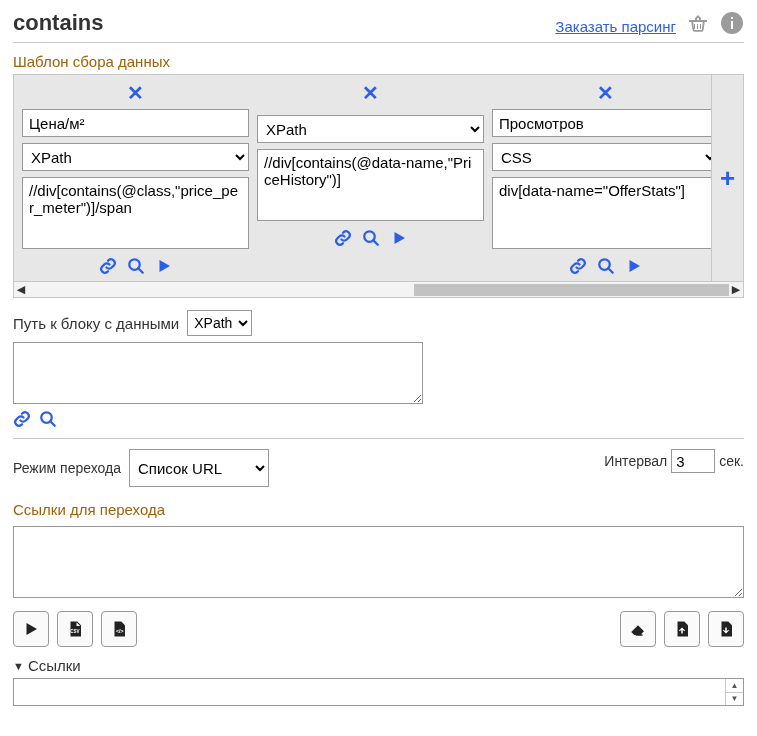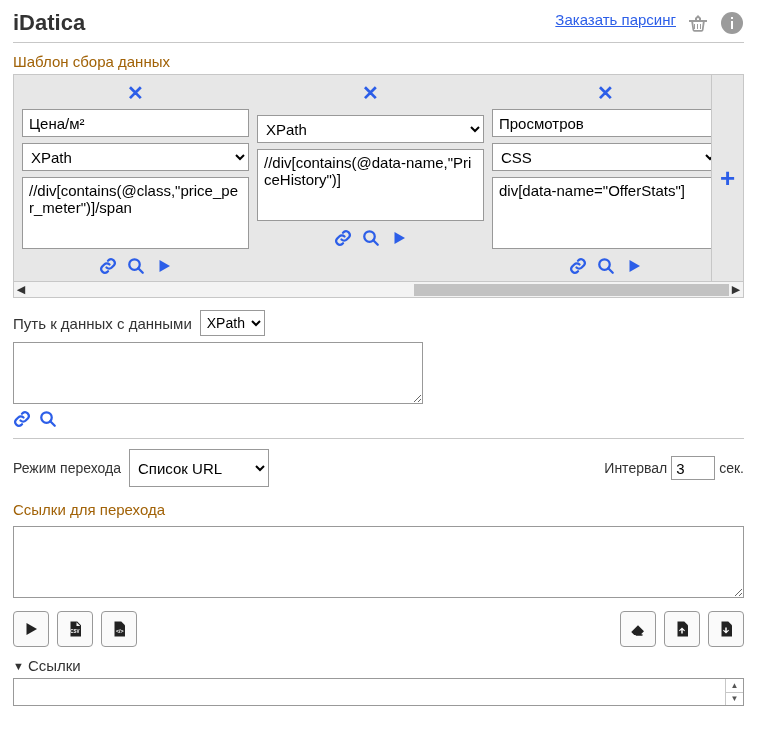--- a/index.html
+++ b/index.html
@@ -8,21 +8,21 @@
     padding: 10px 13px;
     font-family: Arial, Helvetica, sans-serif;
     font-size: 14px;
     color: #333;
     background: #fff;
     width: 757px;
   }
   
   .hdr { display: flex; align-items: center; justify-content: space-between; padding-bottom: 6px; border-bottom: 1px solid #c7c7c7; }
   .hdr-title { font-size: 22px; font-weight: bold; color: #333; }
-  .hdr-right { display: flex; align-items: flex-start; gap: 10px; }
+  .hdr-right { display: flex; align-items: flex-end; gap: 10px; }
   .hdr-link { color: #2c5ee8; text-decoration: underline; font-size: 15px; }
   .hdr-icn { color: #9b9b9b; display:inline-flex; }
   .section-label { margin-top: 10px; margin-bottom: 4px; font-size: 15px; color:#a16207; }
   
   .tpl-wrap { border:1px solid #c7c7c7; background:#e7e7e7; display:flex; }
   .tpl-cols { display:flex; gap:8px; padding:6px 8px; overflow:hidden; flex:1; }
   .tpl-col { width:227px; flex:0 0 227px; display:flex; flex-direction:column; align-items:center; }
   .tpl-close { color:#2c5ee8; font-weight:bold; font-size:20px; line-height:1; padding:2px 0 6px; cursor:pointer; }
   .tpl-name { width:100%; height:28px; border:1px solid #999; padding:3px 6px; font-size:15px; background:#fff; }
   .tpl-type { width:100%; height:28px; border:1px solid #999; padding:2px 4px; font-size:15px; background:#fff; margin-top:6px; }
@@ -37,21 +37,21 @@
   .hscroll .thumb { position:absolute; left:55%; width:45%; top:0; bottom:0; background:#c2c2c2; }
   
   .row { display:flex; align-items:center; gap:8px; margin-top:12px; }
   .row-label { font-size:15px; }
   select.small { height:26px; border:1px solid #999; font-size:14px; background:#fff; padding:1px 2px;}
   textarea.block-path { width:410px; height:62px; border:1px solid #999; resize:both; padding:4px; font-size:14px; font-family:inherit; margin-top:6px; display:block; }
   .mini-icons { display:flex; gap:8px; color:#2c5ee8; margin-top:6px; }
   .mini-icons span { cursor:pointer; display:inline-flex;}
   hr.sep { border:none; border-top:1px solid #c7c7c7; margin:10px 0; }
   
-  .mode-row { display:flex; align-items:center; justify-content:space-between; }
+  .mode-row { display:flex; align-items:flex-start; justify-content:space-between; }
   .mode-left { display:flex; align-items:center; gap:8px; }
   .mode-right { display:flex; align-items:center; gap:4px; }
   select.mode { height:38px; border:1px solid #999; font-size:15px; background:#fff; padding:2px 4px; min-width:140px;}
   input.interval { width:44px; height:24px; border:1px solid #999; padding:2px 4px; font-size:15px; }
   
   textarea.links { width:100%; height:72px; border:1px solid #999; resize:both; padding:4px; font-size:14px; font-family:inherit; margin-top:4px; }
   
   .toolbar { display:flex; justify-content:space-between; margin-top:10px; }
   .toolbar-group { display:flex; gap:8px; }
   .tbtn { width:36px; height:36px; border:1px solid #999; border-radius:4px; background:#fafafa; display:flex; align-items:center; justify-content:center; cursor:pointer; color:#222; }
@@ -65,21 +65,21 @@
   .console-spin div { flex:1; display:flex; align-items:center; justify-content:center; font-size:8px; color:#555; cursor:pointer; }
   .console-spin div:first-child { border-bottom:1px solid #c7c7c7; }
 </style>
 </head>
 <body>
 
 
 
 
 <div class="hdr">
-  <div class="hdr-title">iDatica</div>
+  <div class="hdr-title">contains</div>
   <div class="hdr-right">
     <a href="#" class="hdr-link">Заказать парсинг</a>
     <span class="hdr-icn">
       <svg width="24" height="24" viewBox="0 0 24 24" fill="currentColor">
           <path d="M5 9h14l-1.5 10a2 2 0 0 1-2 1.8H8.5a2 2 0 0 1-2-1.8L5 9zm2.2 2 1 8h7.6l1-8H7.2zM9 9V7l3-3 3 3v2h-2V7.8L12 6.8l-1 1V9H9zm-6 0h18v2H3V9zm5 4v5h1v-5H8zm3 0v5h1v-5h-1zm3 0v5h1v-5h-1z"></path>
         </svg>
     </span>
     <span class="hdr-icn">
       <svg width="24" height="24" viewBox="0 0 24 24" fill="currentColor">
           <circle cx="12" cy="12" r="11"></circle>
@@ -174,21 +174,21 @@
 <div class="hscroll">
   <div class="arrow">◀</div>
   <div class="track">
       <div class="thumb"></div>
     </div>
   <div class="arrow">▶</div>
 </div>
 
 
 <div class="row">
-  <span class="row-label">Путь к данных с данными</span>
+  <span class="row-label">Путь к блоку с данными</span>
   <select class="small" id="bp-sel"><option>XPath</option><option>CSS</option></select>
 </div>
 <textarea class="block-path" style=""></textarea>
 <div class="mini-icons">
   <span>
       <svg width="18" height="18" viewBox="0 0 24 24" fill="none" stroke="#2c5ee8" stroke-width="3" stroke-linecap="round">
         <path d="M10 14a5 5 0 0 0 7 0l3-3a5 5 0 0 0-7-7l-1 1"></path>
         <path d="M14 10a5 5 0 0 0-7 0l-3 3a5 5 0 0 0 7 7l1-1"></path>
       </svg>
     </span>

